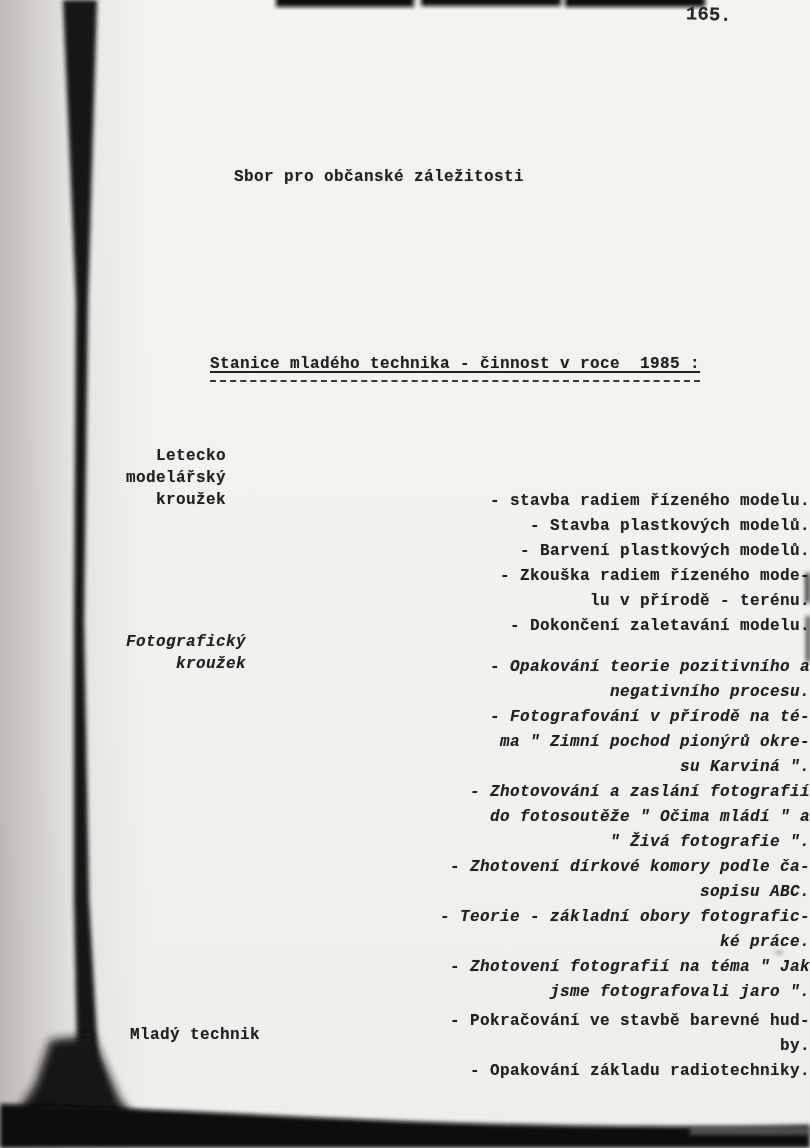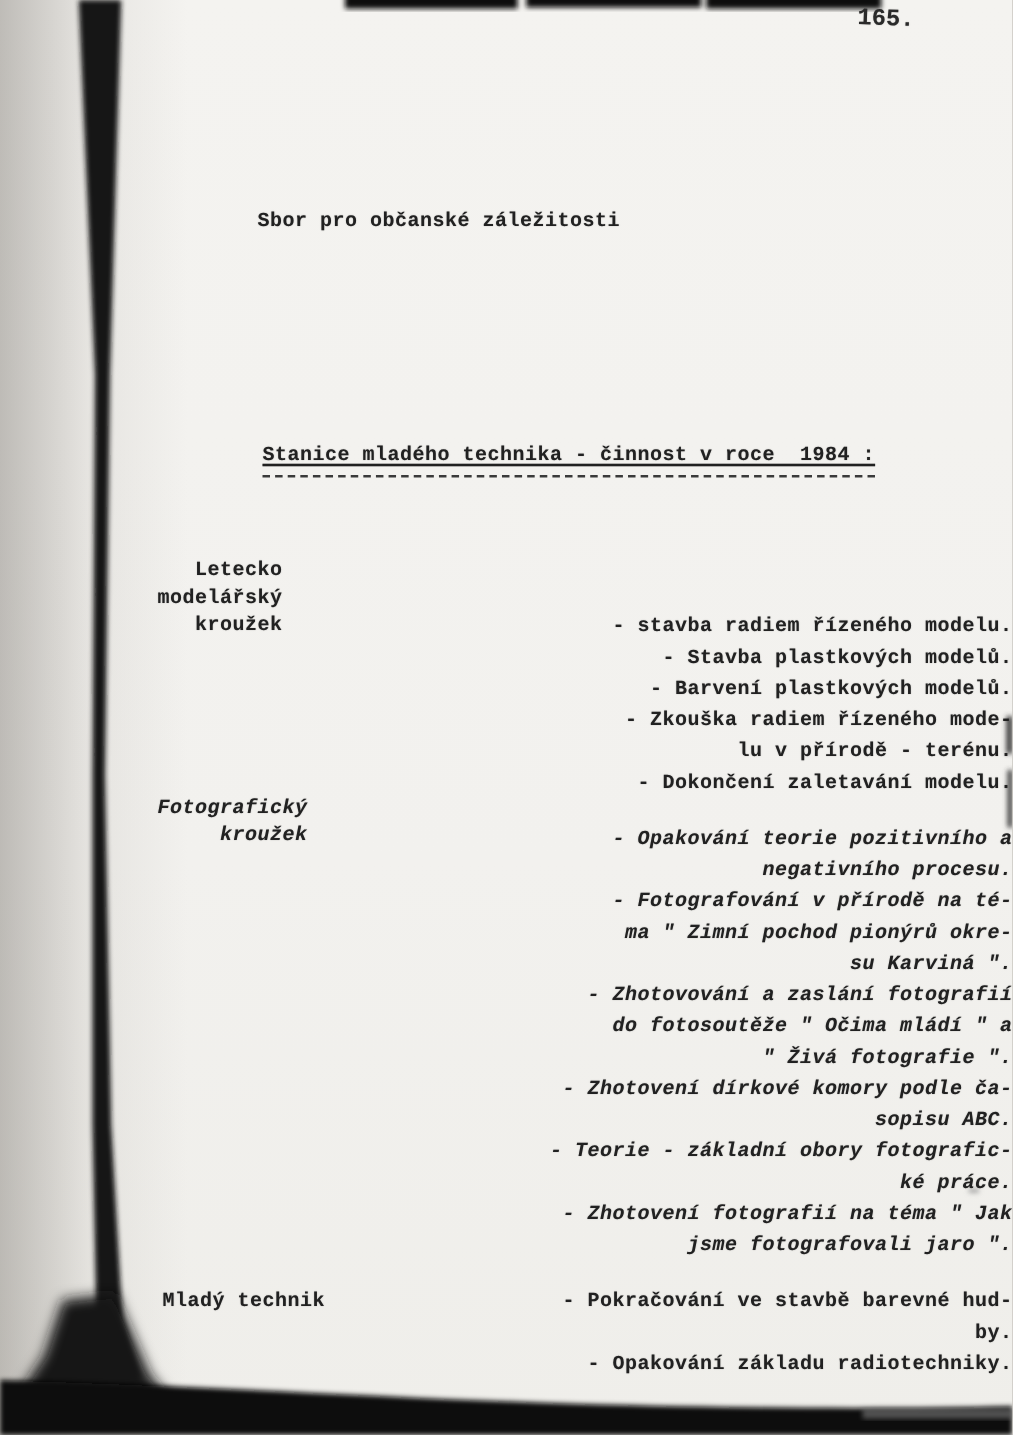--- a/index.html
+++ b/index.html
@@ -21,40 +21,40 @@
     text-shadow:0 0 1px rgba(0,0,0,.35);
   }
   .content{
     position:relative;
     padding:40px 0 0 124px;
     font-size:16px;line-height:25px;font-weight:700;
     letter-spacing:.4px;
     text-shadow:0 0 1px rgba(20,20,20,.35);
     white-space:pre;
   }
-  .header-block{margin-left:82px;}
+  .header-block{margin-left:110px;}
   .heading-wrap{margin-top:12px;margin-left:26px;height:31px;}
   .dashed-heading{
     display:inline-block;
     text-decoration:underline;
     text-decoration-thickness:1.5px;
     text-underline-offset:3px;
     border-bottom:2px dashed #3a3a3a;
     padding-bottom:3px;
   }
   .section{position:relative;text-align:right;}
   .section .label{position:absolute;left:2px;line-height:22px;}
-  .section .items{margin-left:166px;margin-top:20px;}
+  .section .items{margin-left:166px;}
   .item .cont{margin-left:2ch;}
   #sections .section:nth-child(1){margin-top:56px;}
   #sections .section:nth-child(1) .label{top:-44px;}
   #sections .section:nth-child(2){margin-top:16px;font-style:italic;}
   #sections .section:nth-child(2) .label{top:-24px;}
   #sections .section:nth-child(3){margin-top:4px;}
-  #sections .section:nth-child(3) .label{top:1px;left:6px;}
+  #sections .section:nth-child(3) .label{top:15px;left:6px;}
   #sections .section:nth-child(4){margin-top:20px;}
   #sections .section:nth-child(4) .label{top:-21px;}
 </style>
 </head>
 <body>
 
 <div class="page">
 
   <svg class="artifacts" width="810" height="1148" viewBox="0 0 810 1148">
     <defs>
@@ -88,21 +88,21 @@
 
   <div class="page-number">165.</div>
 
   <div class="content">
 
     <div class="header-block">
       <div class="line">Sbor pro občanské záležitosti</div>
     </div>
 
     <div class="heading-wrap">
-      <span class="dashed-heading">Stanice mladého technika - činnost v roce  1984 :</span>
+      <span class="dashed-heading">Stanice mladého technika - činnost v roce  1985 :</span>
     </div>
 
     <div id="sections"><div class="section"><div class="label"><div>Letecko</div><div>modelářský</div><div>kroužek</div></div><div class="items"><div class="item"><div class="line">- stavba radiem řízeného modelu.</div></div><div class="item"><div class="line">- Stavba plastkových modelů.</div></div><div class="item"><div class="line">- Barvení plastkových modelů.</div></div><div class="item"><div class="line">- Zkouška radiem řízeného mode-</div><div class="line cont">lu v přírodě - terénu.</div></div><div class="item"><div class="line">- Dokončení zaletavání modelu.</div></div></div></div><div class="section"><div class="label"><div>Fotografický</div><div>kroužek</div></div><div class="items"><div class="item"><div class="line">- Opakování teorie pozitivního a</div><div class="line cont">negativního procesu.</div></div><div class="item"><div class="line">- Fotografování v přírodě na té-</div><div class="line cont">ma " Zimní pochod pionýrů okre-</div><div class="line cont">su Karviná ".</div></div><div class="item"><div class="line">- Zhotovování a zaslání fotografií</div><div class="line cont">do fotosoutěže " Očima mládí " a</div><div class="line cont">" Živá fotografie ".</div></div><div class="item"><div class="line">- Zhotovení dírkové komory podle ča-</div><div class="line cont">sopisu ABC.</div></div><div class="item"><div class="line">- Teorie - základní obory fotografic-</div><div class="line cont">ké práce.</div></div><div class="item"><div class="line">- Zhotovení fotografií na téma " Jak</div><div class="line cont">jsme fotografovali jaro ".</div></div></div></div><div class="section"><div class="label"><div>Mladý technik</div></div><div class="items"><div class="item"><div class="line">- Pokračování ve stavbě barevné hud-</div><div class="line cont">by.</div></div><div class="item"><div class="line">- Opakování základu radiotechniky.</div></div></div></div></div>
 
     
 
   </div>
 </div>
 
 </body></html>

